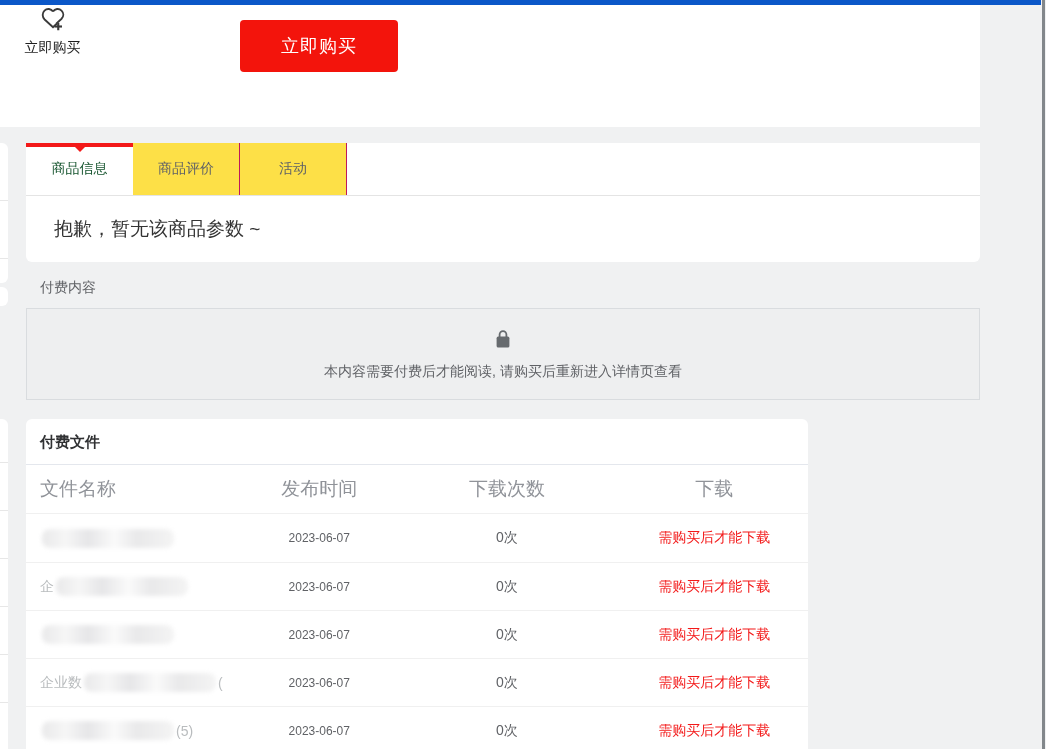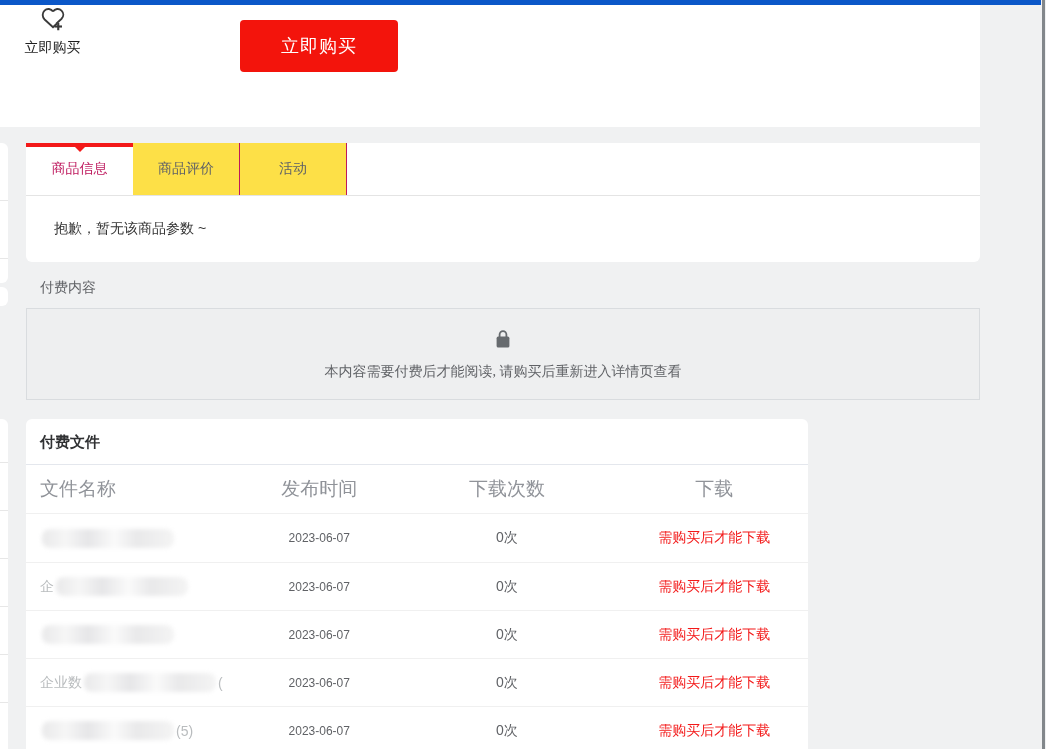--- a/index.html
+++ b/index.html
@@ -34,36 +34,36 @@
   
   .edge { left:0; width:8px; background:#fff; border-radius:0 6px 6px 0; }
   .edge-line { position:absolute; left:0; width:100%; height:1px; background:#e7e7e7; }
 
   
   .tab-strip { left:26px; top:143px; width:954px; height:53px; background:#fff;
                border-bottom:1px solid #e4e4e4; display:flex; }
   .tab { width:107px; height:100%; display:flex; align-items:center; justify-content:center;
          font-size:14px; color:#606266; background:#fde047; cursor:pointer; position:relative;
          border-right:1px solid #be185d; }
-  .tab.active { background:#fff; color:#be185d; border-right:none; }
+  .tab.active { background:#fff; color:#14532d; border-right:none; }
   .tab-accent { position:absolute; left:0; top:0; width:100%; height:4px; background:#f31919; }
   .tab-accent:after { content:""; position:absolute; left:50%; top:4px; margin-left:-5px;
          border-left:5px solid transparent; border-right:5px solid transparent;
          border-top:5px solid #f31919; }
 
   
   .notice-panel { left:26px; top:196px; width:954px; height:66px; background:#fff;
                   border-radius:0 0 6px 6px; display:flex; align-items:center; }
-  .notice-text { margin-left:28px; font-size:14px; color:#333;text-align:center; }
+  .notice-text { margin-left:28px; font-size:19px; color:#333;text-align:center; }
 
   
   .section-label { left:40px; top:279px; font-size:14px; color:#606266; }
   .locked-box { left:26px; top:308px; width:954px; height:92px; background:#eeeff0;
                 border:1px solid #d9dcdf; display:flex; flex-direction:column;
-                align-items:center; justify-content:center;font-family:Liberation Serif, serif; }
+                align-items:center; justify-content:center; }
   .lock-icon { margin-bottom:8px; }
   .locked-msg { font-size:14px; color:#606266; }
 
   
   .files-panel { left:26px; top:419px; width:782px; height:330px; background:#fff;
                  border-radius:6px 6px 0 0; }
   .files-title { padding:14px 14px 12px 14px; font-size:15px; font-weight:bold; color:#303133; }
   .files-divider { height:1px; background:#e4e7ed; }
   .frow { display:flex; align-items:center; height:48px; }
   .frow + .frow { border-top:1px solid #f0f0f0; }

